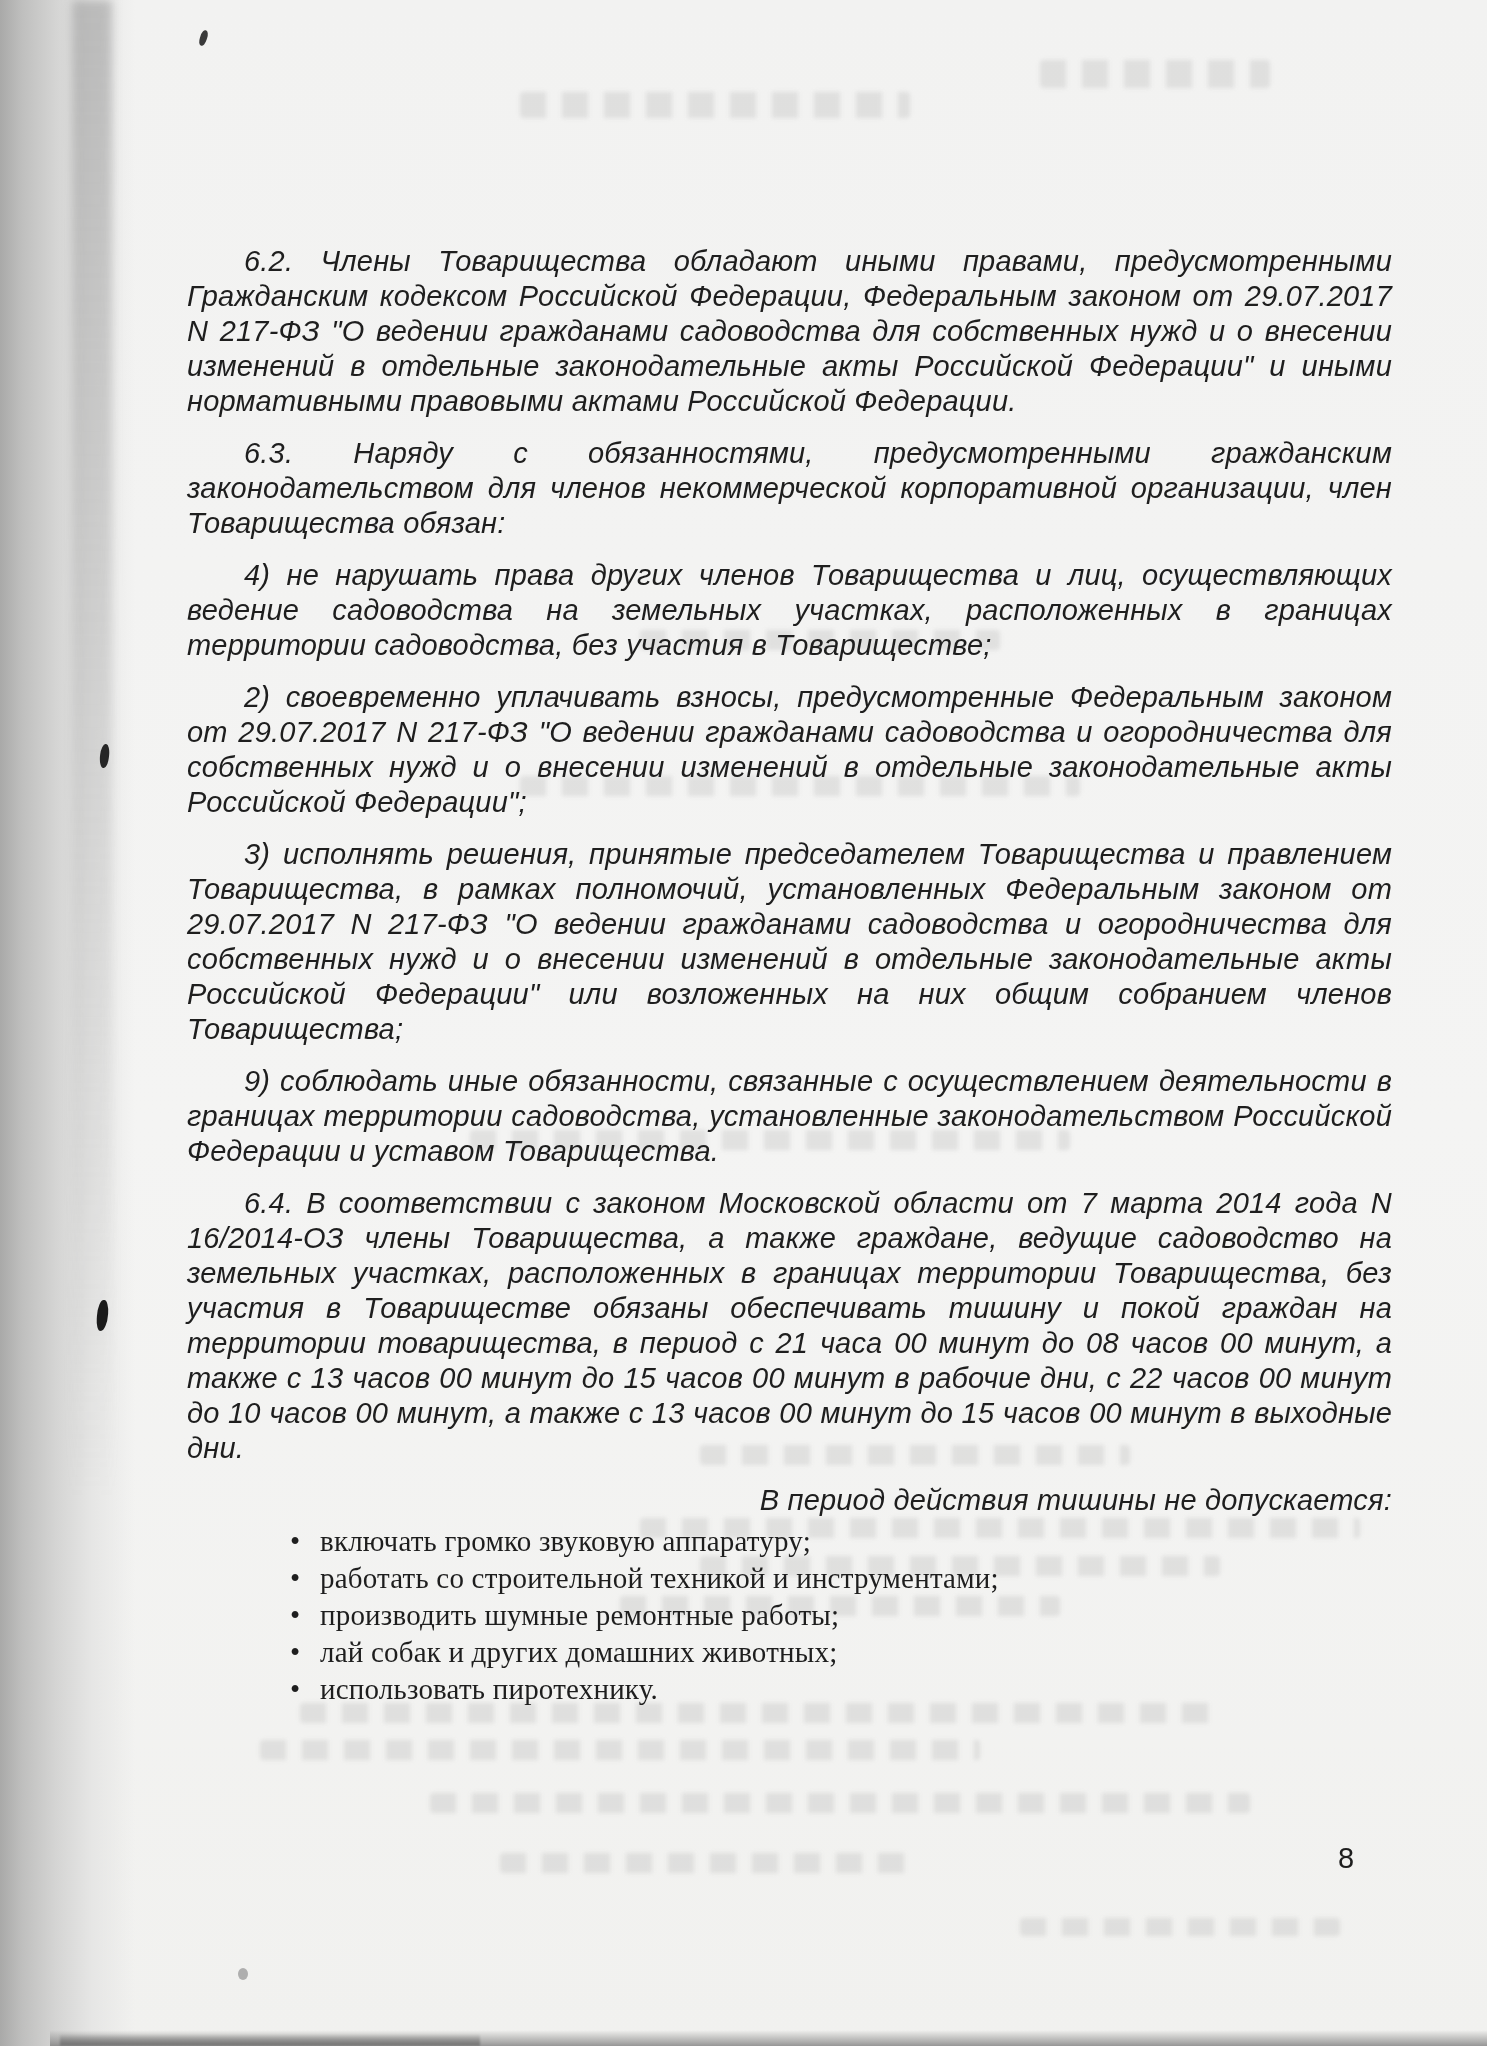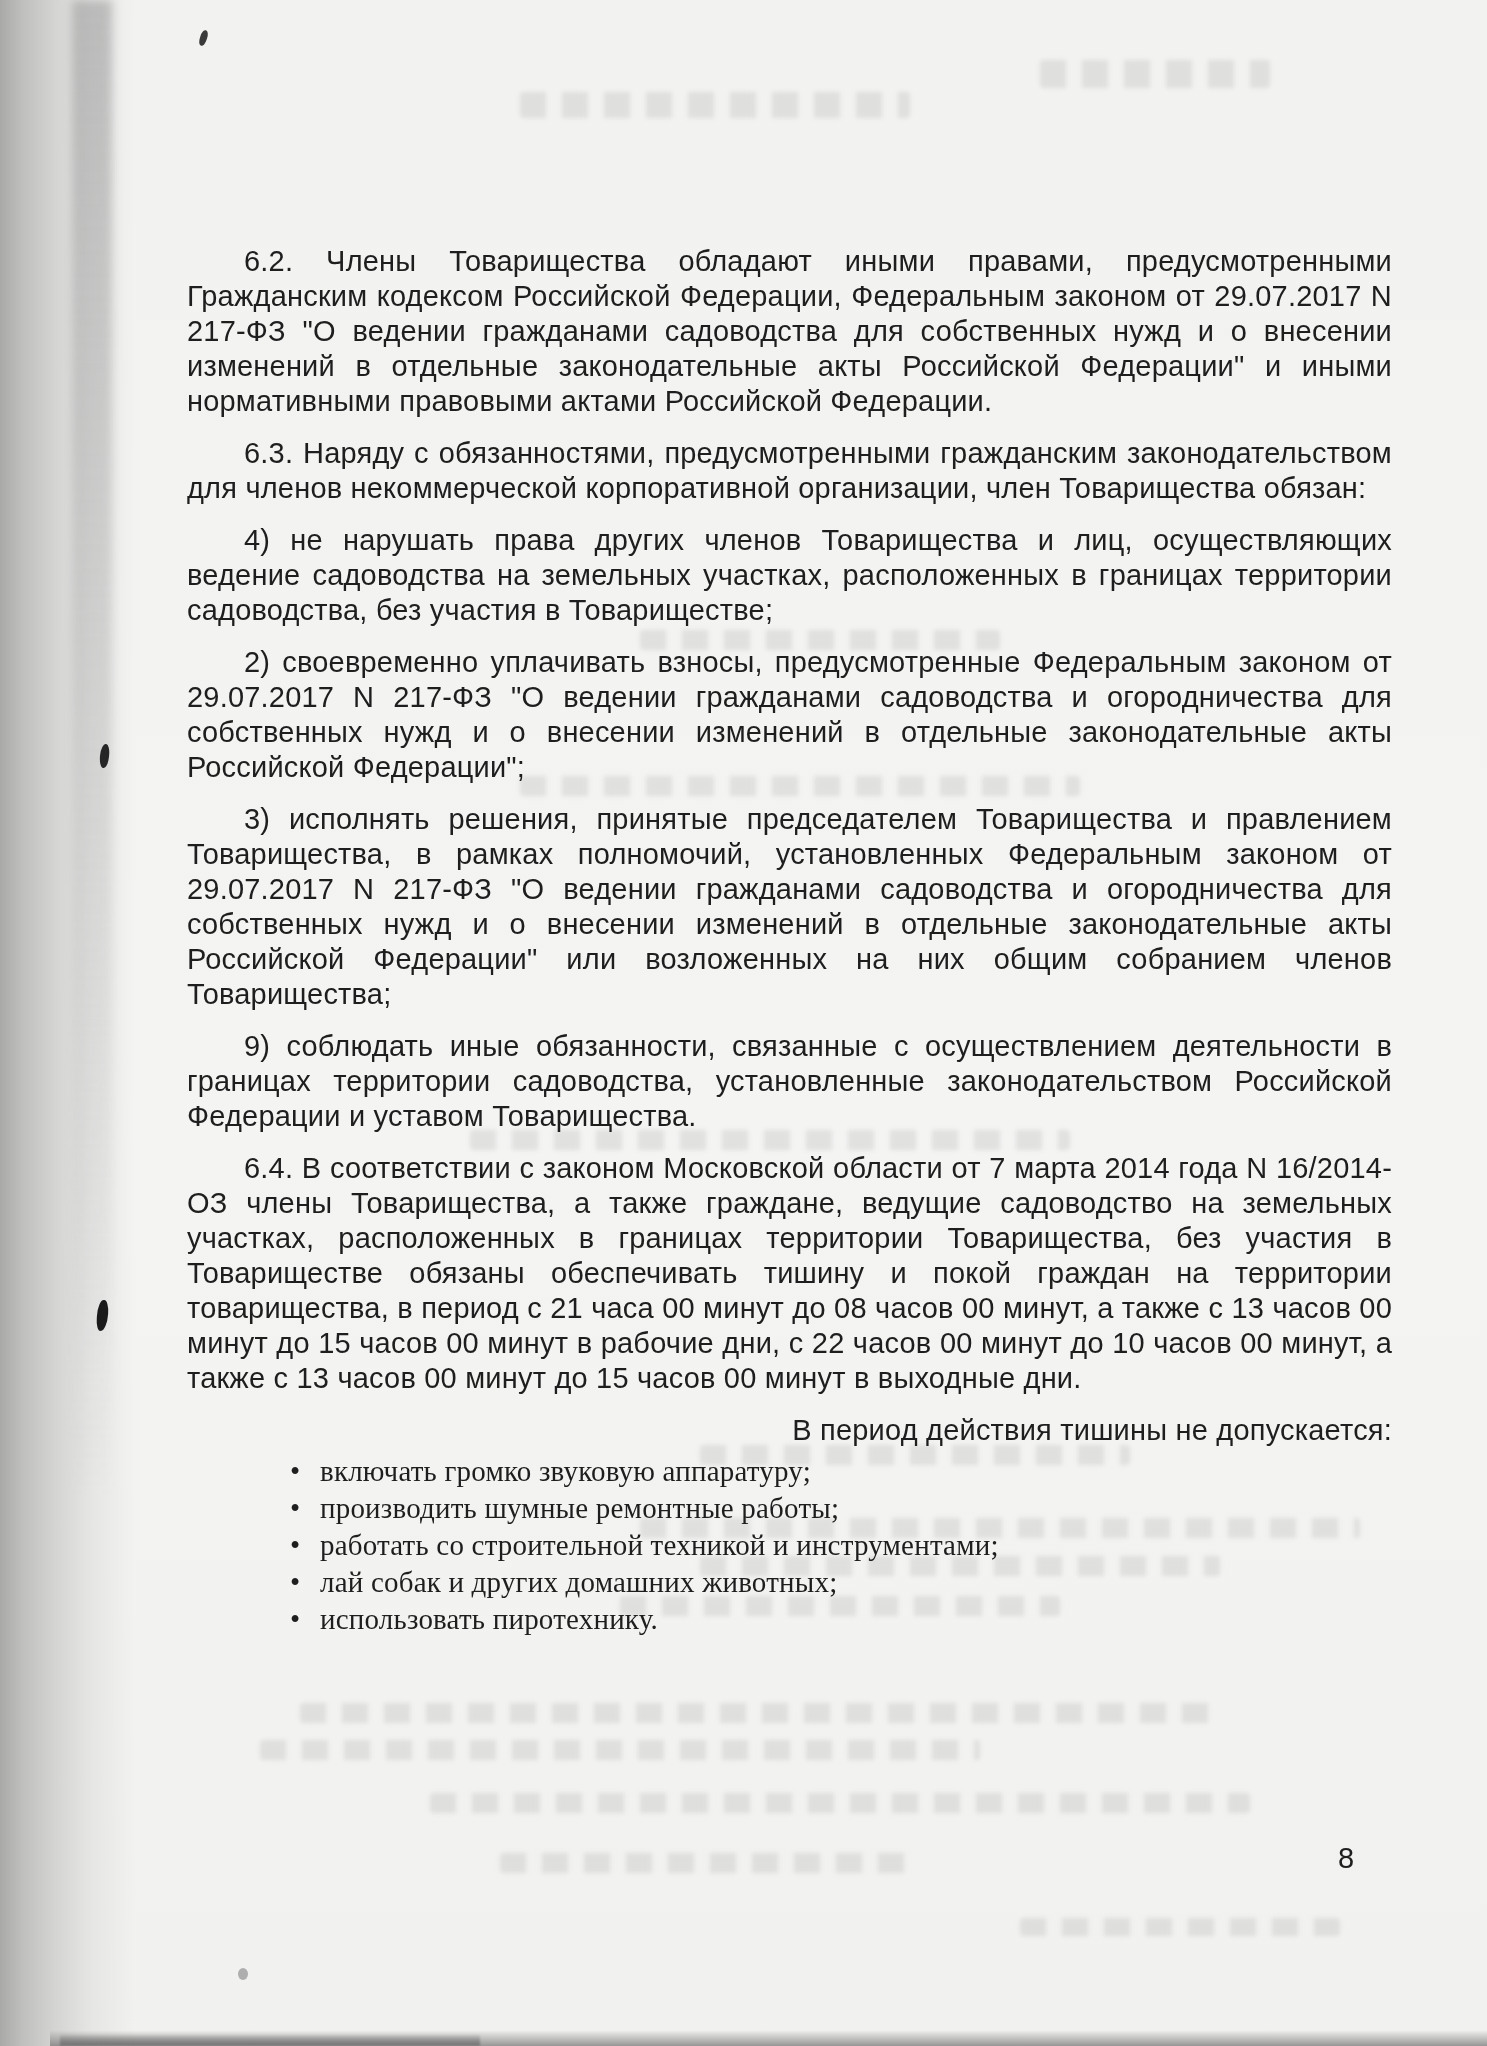--- a/index.html
+++ b/index.html
@@ -36,21 +36,21 @@
     filter: blur(1px);
   }
   
   .page-content {
     position: absolute; left: 187px; top: 244px; width: 1205px;
     font-size: 29px; line-height: 35px;
     color: #1e1e1e;
     text-align: justify;
     letter-spacing: .2px;
   }
-  .para { margin: 0 0 17px 0; text-indent: 57px; }
+  .para { margin: 0 0 17px 0; text-indent: 57px; font-style: italic; }
   .quiet-intro { margin-bottom: 6px; text-align: right; }
   .quiet-list {
     list-style: none; margin: 0; padding: 0 0 0 103px;
     text-align: left;
     font-family: Liberation Serif, serif;
   }
   .quiet-list li { margin: 0 0 2px 0; }
   .bullet { display: inline-block; width: 30px; }
   .page-number {
     position: absolute; left: 1338px; top: 1842px;
@@ -106,22 +106,22 @@
     <p class="para">4) не нарушать права других членов Товарищества и лиц, осуществляющих ведение садоводства на земельных участках, расположенных в границах территории садоводства, без участия в Товариществе;</p>
     <p class="para">2) своевременно уплачивать взносы, предусмотренные Федеральным законом от 29.07.2017 N 217-ФЗ "О ведении гражданами садоводства и огородничества для собственных нужд и о внесении изменений в отдельные законодательные акты Российской Федерации";</p>
     <p class="para">3) исполнять решения, принятые председателем Товарищества и правлением Товарищества, в рамках полномочий, установленных Федеральным законом от 29.07.2017 N 217-ФЗ "О ведении гражданами садоводства и огородничества для собственных нужд и о внесении изменений в отдельные законодательные акты Российской Федерации" или возложенных на них общим собранием членов Товарищества;</p>
     <p class="para">9) соблюдать иные обязанности, связанные с осуществлением деятельности в границах территории садоводства, установленные законодательством Российской Федерации и уставом Товарищества.</p>
     <p class="para">6.4. В соответствии с законом Московской области от 7 марта 2014 года N 16/2014-ОЗ члены Товарищества, а также граждане, ведущие садоводство на земельных участках, расположенных в границах территории Товарищества, без участия в Товариществе обязаны обеспечивать тишину и покой граждан на территории товарищества, в период с 21 часа 00 минут до 08 часов 00 минут, а также с 13 часов 00 минут до 15 часов 00 минут в рабочие дни, с 22 часов 00 минут до 10 часов 00 минут, а также с 13 часов 00 минут до 15 часов 00 минут в выходные дни.</p>
 
     <p class="para quiet-intro">В период действия тишины не допускается:</p>
 
     <ul class="quiet-list">
       <li><span class="bullet">•</span><span>включать громко звуковую аппаратуру;</span></li>
+      <li><span class="bullet">•</span><span>работать со строительной техникой и инструментами;</span></li>
       <li><span class="bullet">•</span><span>производить шумные ремонтные работы;</span></li>
-      <li><span class="bullet">•</span><span>работать со строительной техникой и инструментами;</span></li>
       <li><span class="bullet">•</span><span>лай собак и других домашних животных;</span></li>
       <li><span class="bullet">•</span><span>использовать пиротехнику.</span></li>
     </ul>
   </div>
 
   <div class="page-number">8</div>
 
   <div class="bottom-corner"></div>
   <div class="bottom-edge"></div>
 </div>

